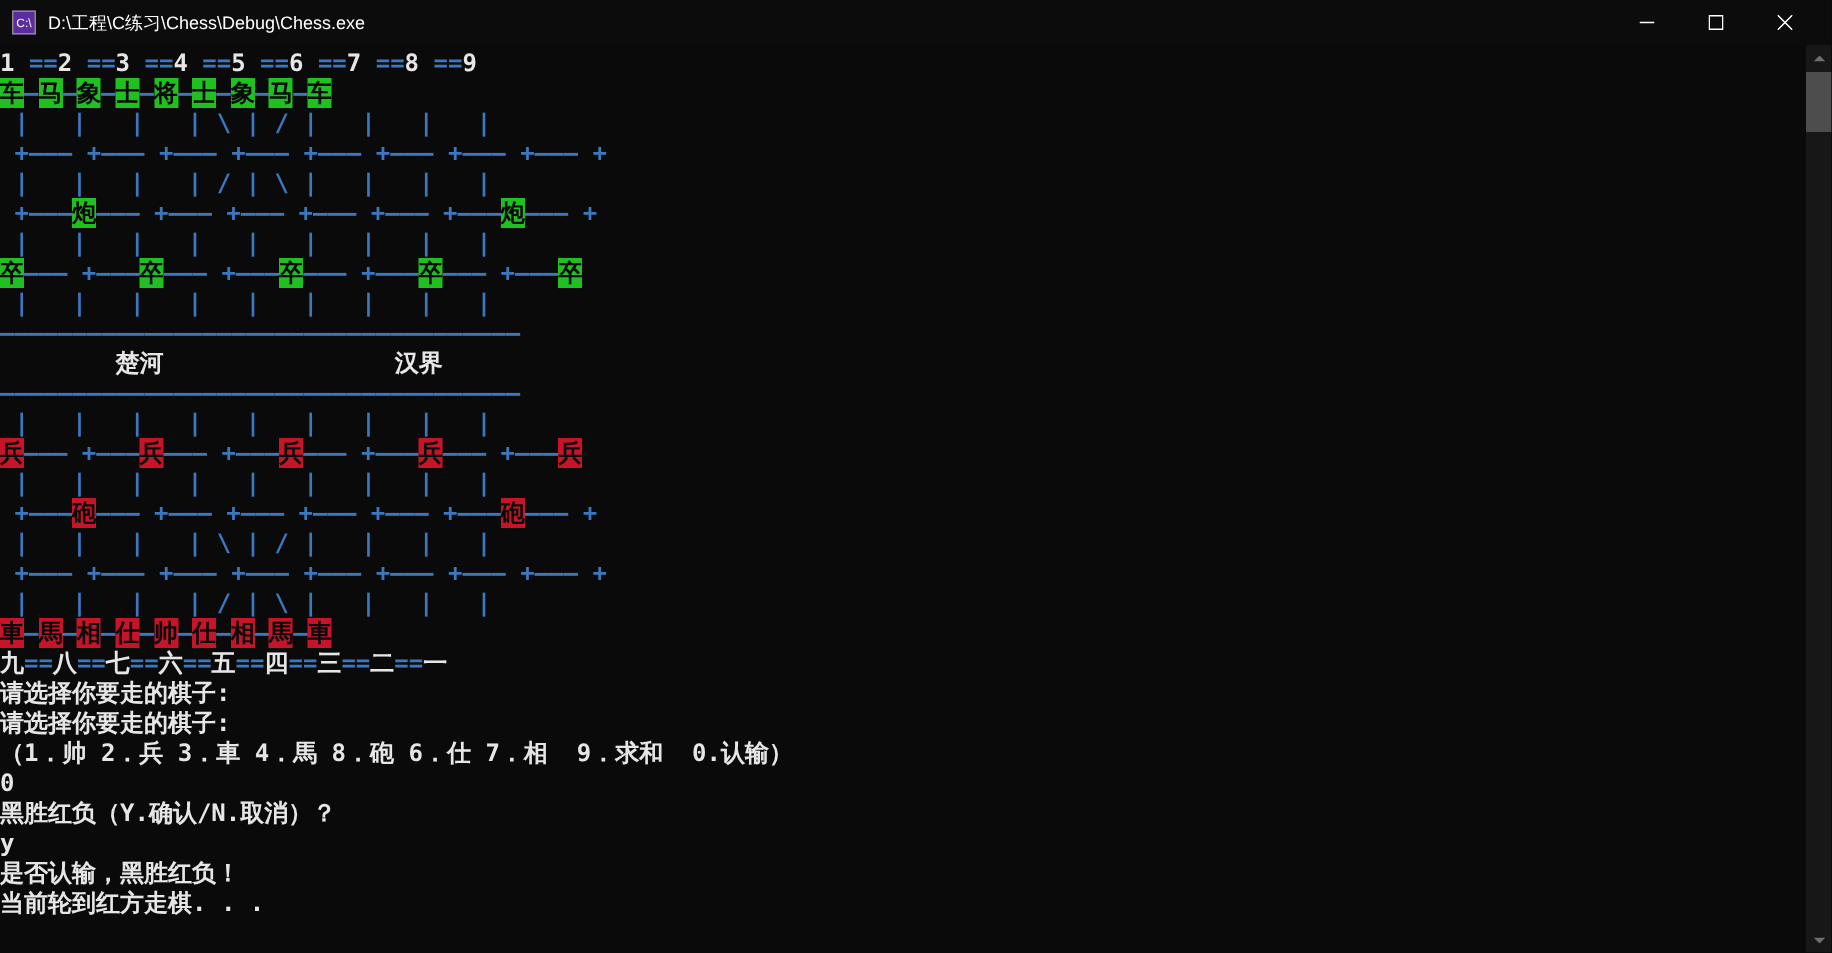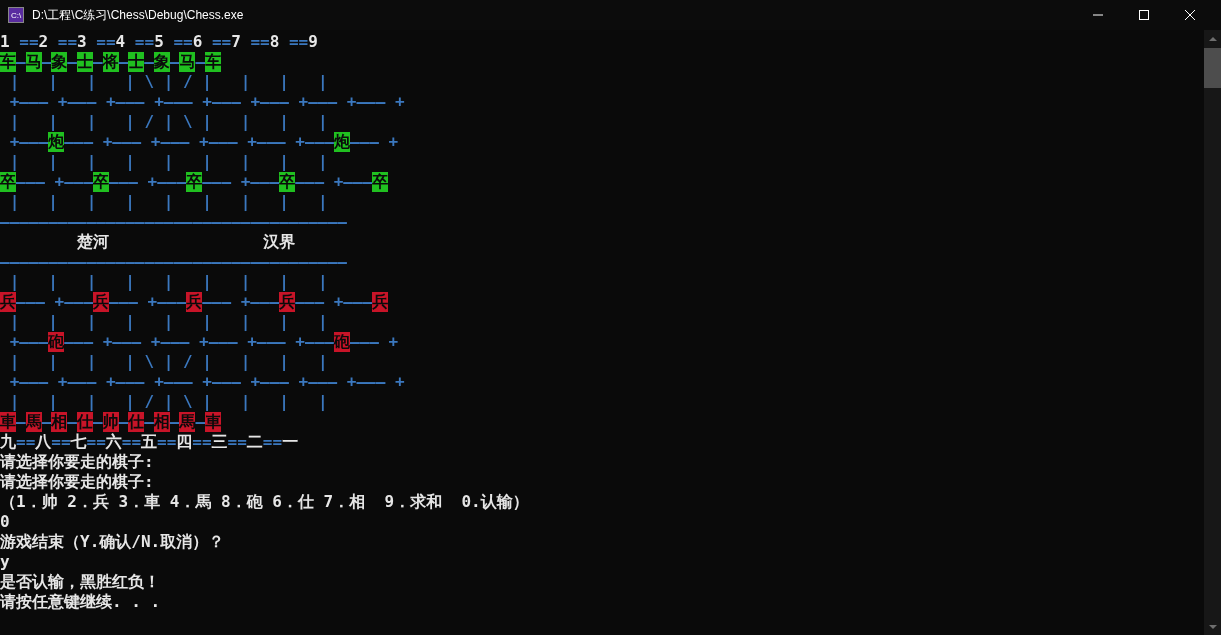--- a/index.html
+++ b/index.html
@@ -130,24 +130,24 @@
       <div class="row"><span class="seg blue"> |   |   |   | \ | / |   |   |   | </span></div>
       <div class="row"><span class="seg blue"> +——— +——— +——— +——— +——— +——— +——— +——— +</span></div>
       <div class="row"><span class="seg blue"> |   |   |   | / | \ |   |   |   | </span></div>
       <div class="row"><span class="seg r">車</span><span class="seg blue">—</span><span class="seg r">馬</span><span class="seg blue">—</span><span class="seg r">相</span><span class="seg blue">—</span><span class="seg r">仕</span><span class="seg blue">—</span><span class="seg r">帅</span><span class="seg blue">—</span><span class="seg r">仕</span><span class="seg blue">—</span><span class="seg r">相</span><span class="seg blue">—</span><span class="seg r">馬</span><span class="seg blue">—</span><span class="seg r">車</span></div>
     </div>
   <div class="row" id="bottom-coords"><span class="seg white">九</span><span class="seg blue">==</span><span class="seg white">八</span><span class="seg blue">==</span><span class="seg white">七</span><span class="seg blue">==</span><span class="seg white">六</span><span class="seg blue">==</span><span class="seg white">五</span><span class="seg blue">==</span><span class="seg white">四</span><span class="seg blue">==</span><span class="seg white">三</span><span class="seg blue">==</span><span class="seg white">二</span><span class="seg blue">==</span><span class="seg white">一</span></div>
   <div class="row white">请选择你要走的棋子:</div>
   <div class="row white">请选择你要走的棋子:</div>
   <div class="row white">（1．帅 2．兵 3．車 4．馬 8．砲 6．仕 7．相  9．求和  0.认输）</div>
   <div class="row white">0</div>
-  <div class="row white">游戏结束（Y.确认/N.取消）？</div>
+  <div class="row white">黑胜红负（Y.确认/N.取消）？</div>
   <div class="row white">y</div>
   <div class="row white">是否认输，黑胜红负！</div>
-  <div class="row white">请按任意键继续. . .</div>
+  <div class="row white">当前轮到红方走棋. . .</div>
 </div>
 
 <div class="scrollbar">
   <div class="arrow" style="top:0">
     <svg width="8" height="4">
         <path d="M0 4 L4 0 L8 4 Z"></path>
       </svg>
   </div>
   <div class="thumb"></div>
   <div class="arrow" style="bottom:0">

